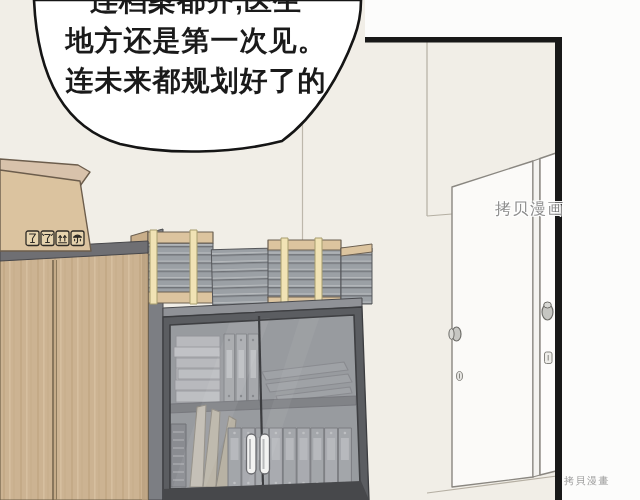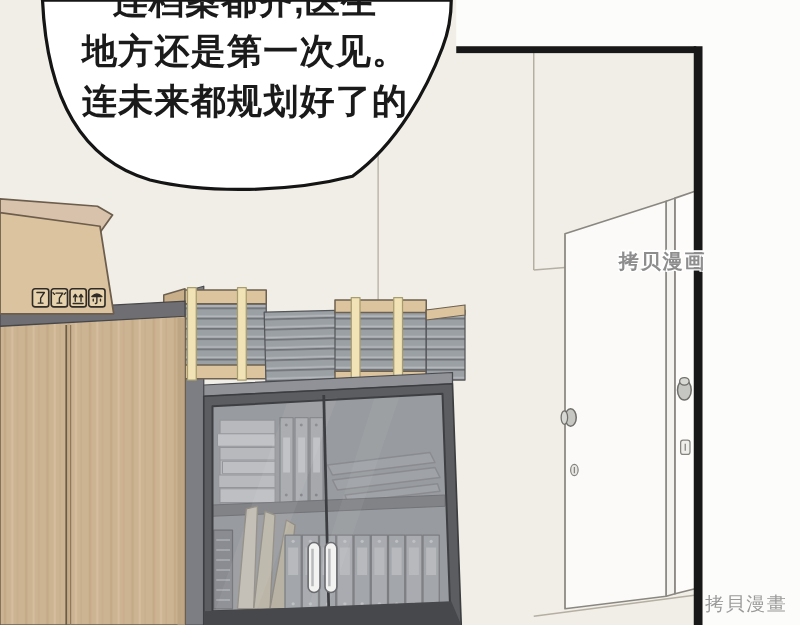--- a/index.html
+++ b/index.html
@@ -9,25 +9,25 @@
   }
   .scene{position:absolute;left:0;top:0;z-index:1;}
   .bubble-svg{position:absolute;left:0;top:0;z-index:6;}
   .bubble-text{
     position:absolute;left:28px;top:-19px;width:336px;z-index:7;
     text-align:center;font-size:28px;line-height:40px;font-weight:700;
     color:#1a1a1a;letter-spacing:1px;white-space:nowrap;
   }
   .watermark{
     position:absolute;z-index:5;color:#8d8d8d;letter-spacing:1.5px;
-    font-size:16px;font-weight:700;
+    font-size:16px;font-weight:400;
     text-shadow:1px 1px 0 #ffffff,-1px -1px 0 #ffffff,1px -1px 0 #ffffff,-1px 1px 0 #ffffff;
   }
   .watermark.mid{left:495px;top:199px;}
-  .watermark.bottom{left:564px;top:474px;font-size:15px;color:#9a9a9a;font-weight:400;
+  .watermark.bottom{left:564px;top:474px;font-size:10px;color:#9a9a9a;font-weight:400;
     text-shadow:none;}
 </style>
 </head>
 <body>
 
 <div class="stage">
 
   <svg class="scene" width="640" height="500" viewBox="0 0 640 500">
     <defs>
       <pattern id="wood" width="17" height="24" patternUnits="userSpaceOnUse">

